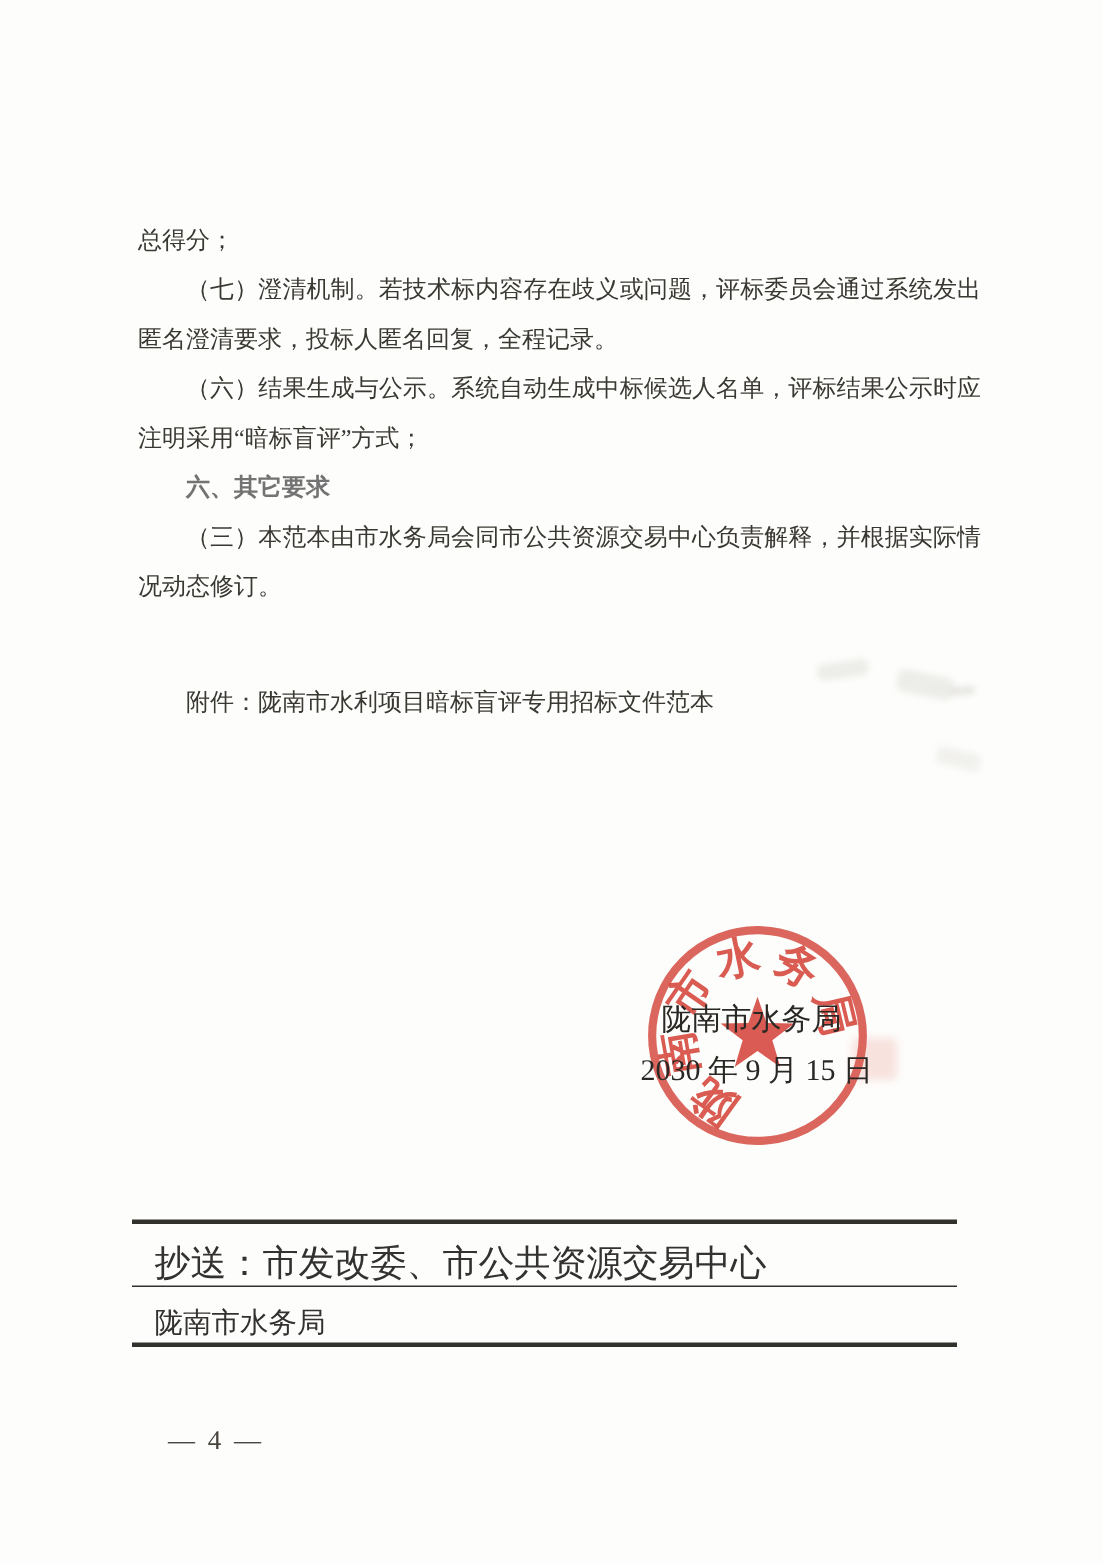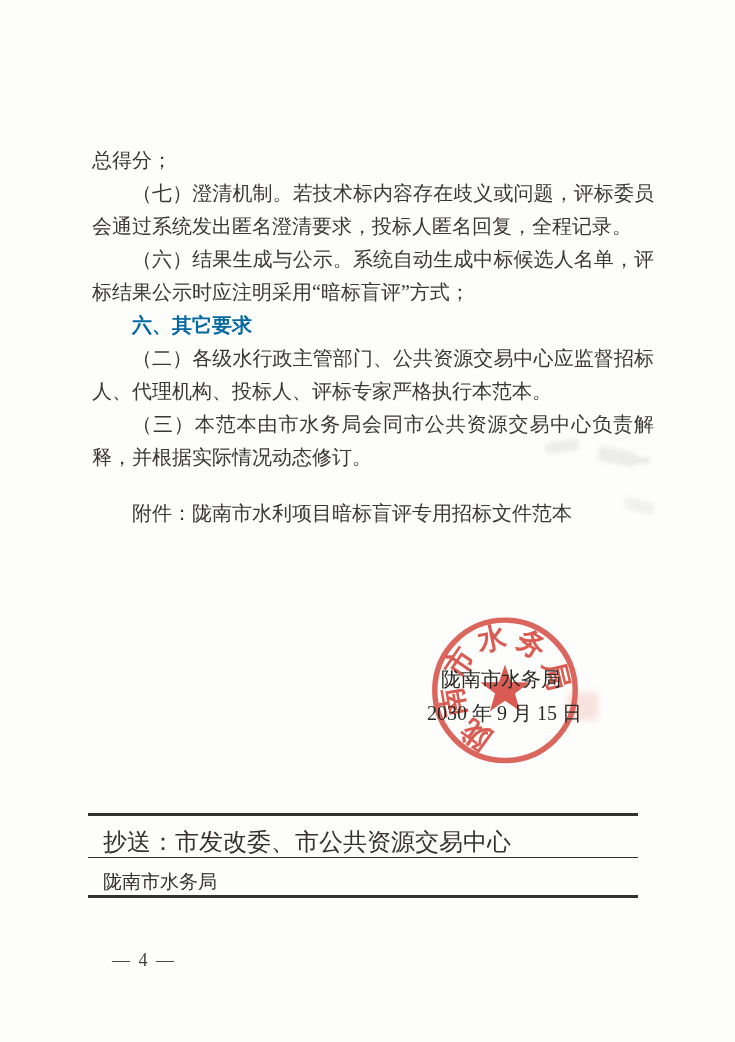--- a/index.html
+++ b/index.html
@@ -11,32 +11,32 @@
     font-family: "Liberation Serif", "DejaVu Serif", serif;
     color: #3a3832;
     overflow: hidden;
   }
   
   .body-text {
     position: absolute;
     left: 92px;
     top: 144px;
     width: 562px;
-    font-size: 20px;
+    font-size: 16px;
     line-height: 33px;
     text-align: justify;
   }
   .body-text p { margin: 0; text-indent: 2em; }
   .body-text p.no-indent { text-indent: 0; }
   .body-text p.heading {
     font-family: "Liberation Sans", "DejaVu Sans", sans-serif;
     font-weight: 700;
-    color: #0369a1;
+    color: #737373;
   }
-  .body-text p.attachment { margin-top: 23px; }
+  .body-text p.attachment { margin-top: 44px; }
   
   .seal {
     position: absolute;
     left: 430px;
     top: 614px;
     width: 150px;
     height: 150px;
     mix-blend-mode: multiply;
   }
   .seal text {
@@ -109,21 +109,20 @@
 </head>
 <body>
 
 <div class="page">
 
   <div class="body-text">
     <p class="no-indent">总得分；</p>
     <p>（七）澄清机制。若技术标内容存在歧义或问题，评标委员会通过系统发出匿名澄清要求，投标人匿名回复，全程记录。</p>
     <p>（六）结果生成与公示。系统自动生成中标候选人名单，评标结果公示时应注明采用“暗标盲评”方式；</p>
     <p class="heading">六、其它要求</p>
-    <p>（二）各级水行政主管部门、公共资源交易中心应监督招标人、代理机构、投标人、评标专家严格执行本范本。</p>
     <p>（三）本范本由市水务局会同市公共资源交易中心负责解释，并根据实际情况动态修订。</p>
     <p class="attachment">附件：陇南市水利项目暗标盲评专用招标文件范本</p>
   </div>
 
   <svg class="seal" viewBox="0 0 220 220" xmlns="http://www.w3.org/2000/svg">
     <defs>
       <path id="sealArc" d="M 94.5 174.1 A 64 64 0 1 1 173.4 120.9" fill="none"></path>
     </defs>
     <circle cx="110" cy="112" r="103" fill="none" stroke-width="8" opacity="0.82" stroke="#d6463c"></circle>
     <polygon opacity="0.88" points="110,74 118.9,99.7 146.1,100.3 124.5,116.7 132.3,142.7 110,127.2 87.7,142.7 95.5,116.7 73.9,100.3 101.1,99.7" fill="#d6463c"></polygon>

